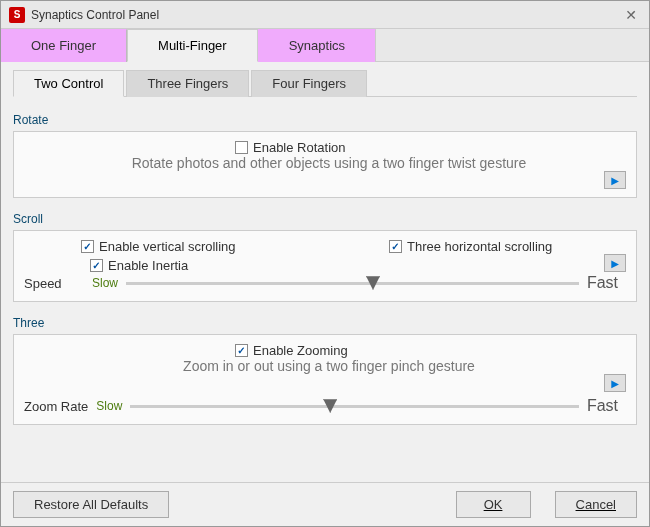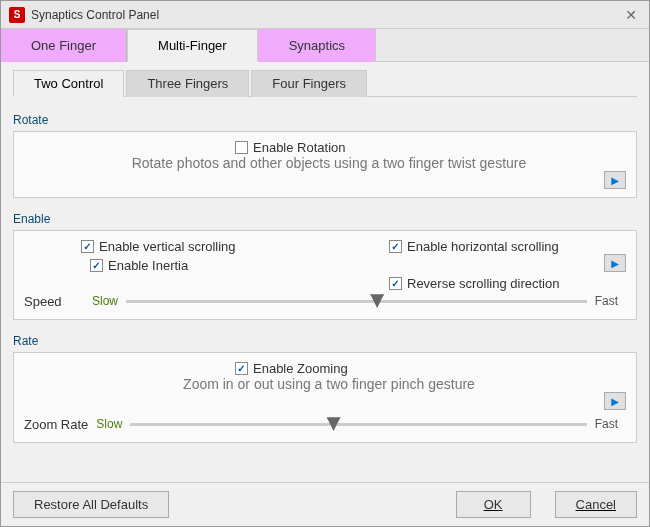--- a/index.html
+++ b/index.html
@@ -174,21 +174,21 @@
       min-width: 60px;
       color: #333;
     }
     .slow-label {
       color: #4d7c0f;
       font-size: 12px;
       margin: 0 8px;
     }
     .fast-label {
       color: #555;
-      font-size: 12px;
+      font-size: 16px;
       margin: 0 8px;
     }
     .slider-container {
       flex: 1;
       position: relative;
       height: 20px;
       display: flex;
       align-items: center;
     }
     .slider-track {
@@ -291,66 +291,60 @@
       <div class="row">
         <label class="checkbox-label">
           <div class="checkbox-input"></div>
           <span>Enable Rotation</span>
         </label>
         <span class="desc-text">Rotate photos and other objects using a two finger twist gesture</span>
         <div class="play-btn">▶</div>
       </div>
     </div>
 
-    <div class="section-label">Enable</div>
+    <div class="section-label">Scroll</div>
     <div class="section-box">
       <div class="two-col">
         <div class="col-left">
           <div class="row">
             <label class="checkbox-label">
               <div class="checkbox-input checked"></div>
               <span>Enable vertical scrolling</span>
             </label>
           </div>
           <div class="row" style="padding-left:18px;">
             <label class="checkbox-label">
               <div class="checkbox-input checked"></div>
               <span>Enable Inertia</span>
             </label>
           </div>
         </div>
         <div class="col-right">
           <div class="row">
             <label class="checkbox-label">
               <div class="checkbox-input checked"></div>
-              <span>Enable horizontal scrolling</span>
+              <span>Three horizontal scrolling</span>
             </label>
             <div class="play-btn" style="margin-left:auto;">▶</div>
-          </div>
-          <div class="row">
-            <label class="checkbox-label">
-              <div class="checkbox-input checked"></div>
-              <span>Reverse scrolling direction</span>
-            </label>
           </div>
         </div>
       </div>
       <div class="speed-row">
         <span class="speed-label">Speed</span>
         <span class="slow-label">Slow</span>
         <div class="slider-container">
           <div class="slider-track">
             <div class="slider-thumb" style="left: 53%;"></div>
           </div>
         </div>
         <span class="fast-label">Fast</span>
       </div>
     </div>
 
-    <div class="section-label">Rate</div>
+    <div class="section-label">Three</div>
     <div class="section-box">
       <div class="row">
         <label class="checkbox-label">
           <div class="checkbox-input checked"></div>
           <span>Enable Zooming</span>
         </label>
         <span class="desc-text">Zoom in or out using a two finger pinch gesture</span>
         <div class="play-btn">▶</div>
       </div>
       <div class="speed-row">

